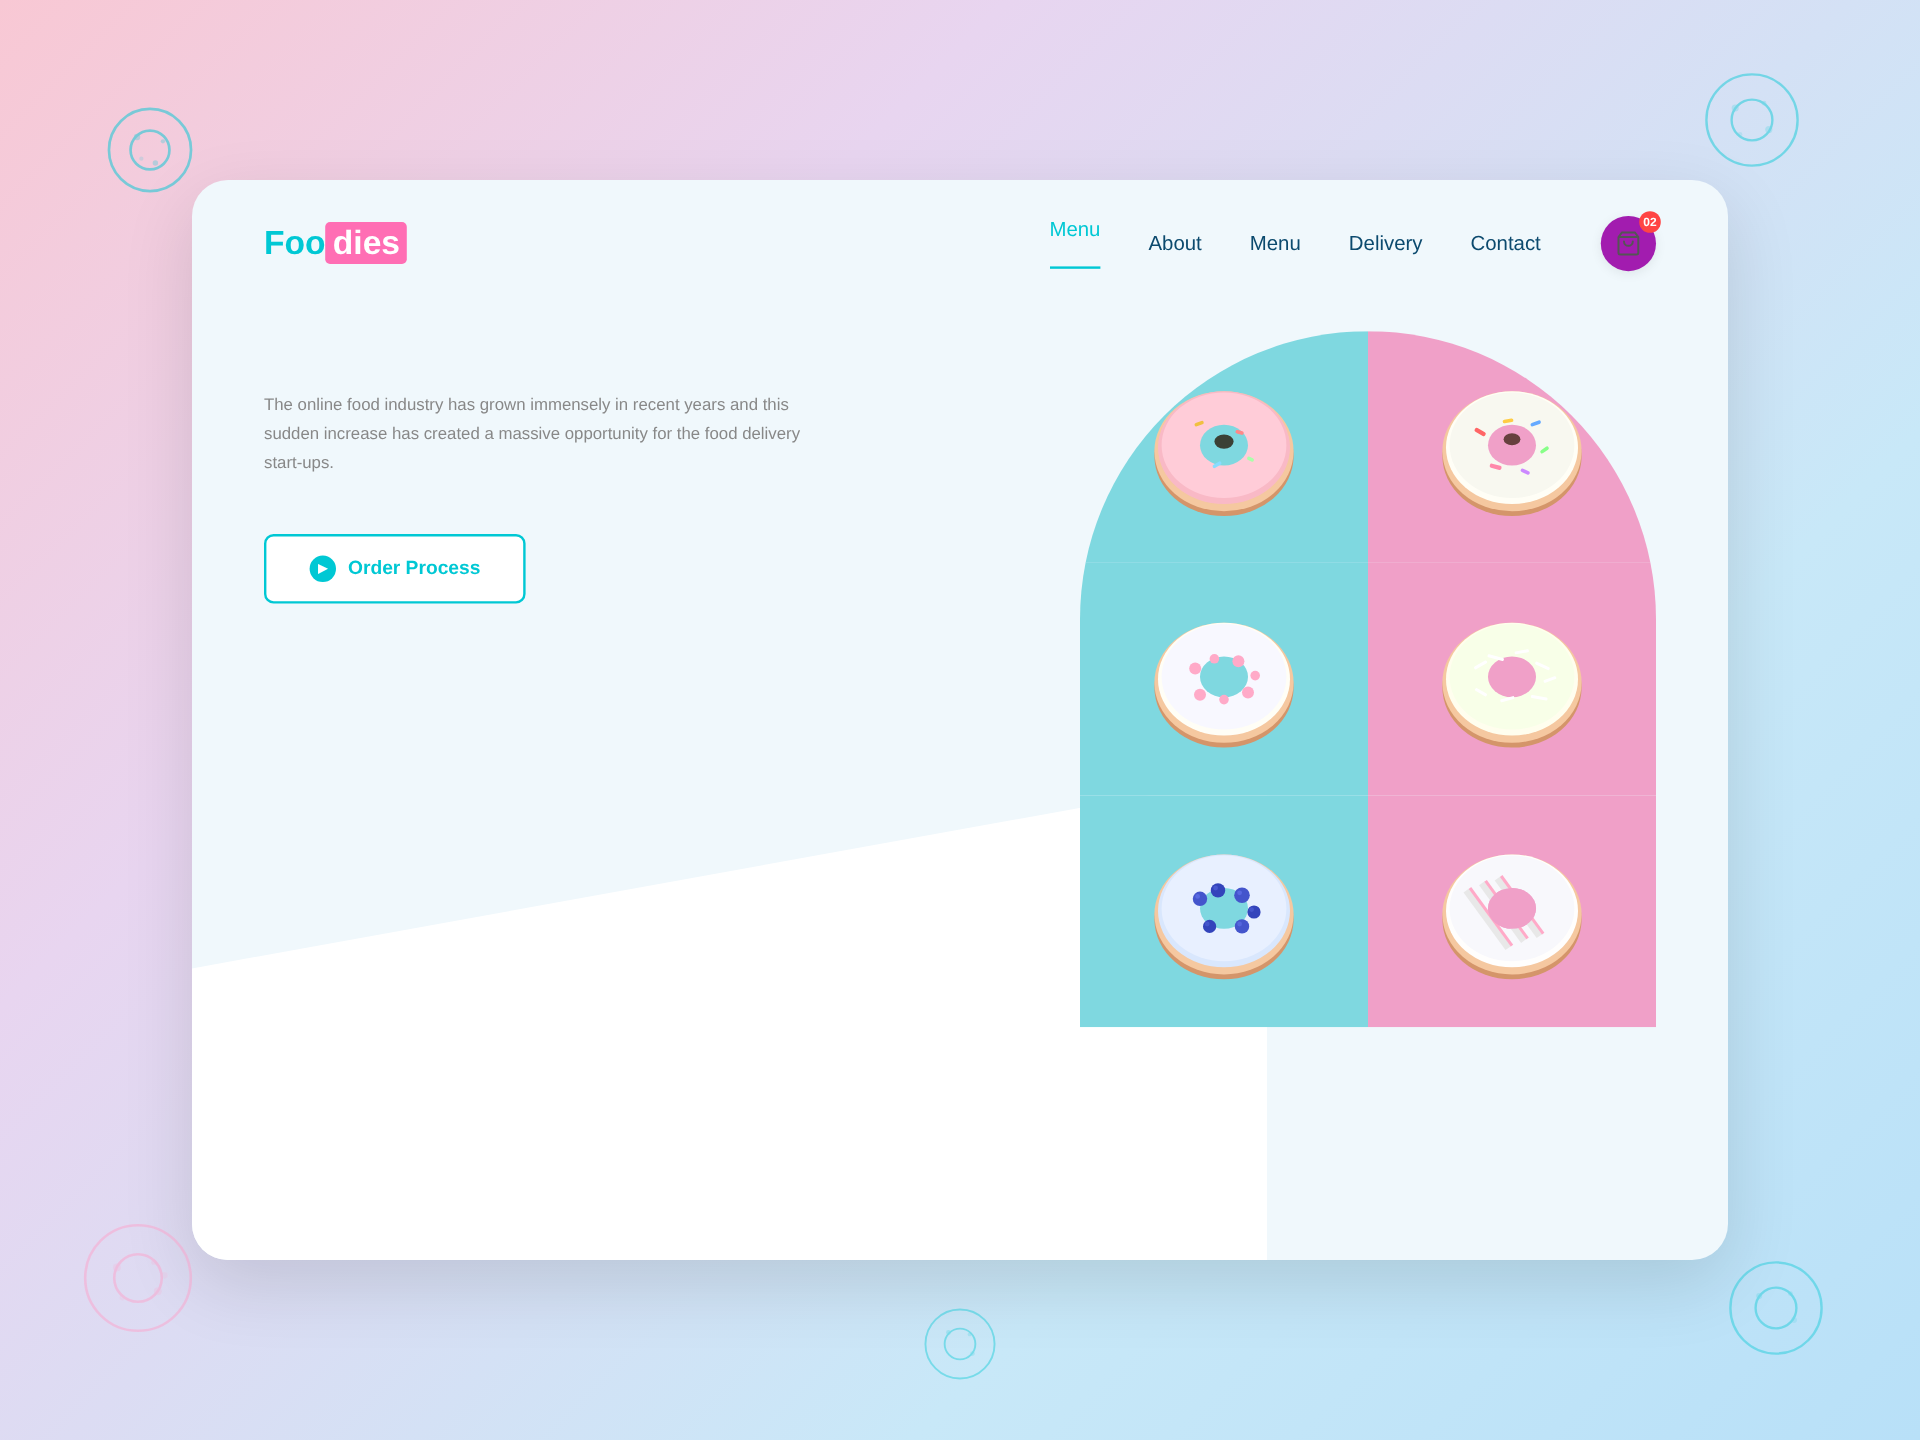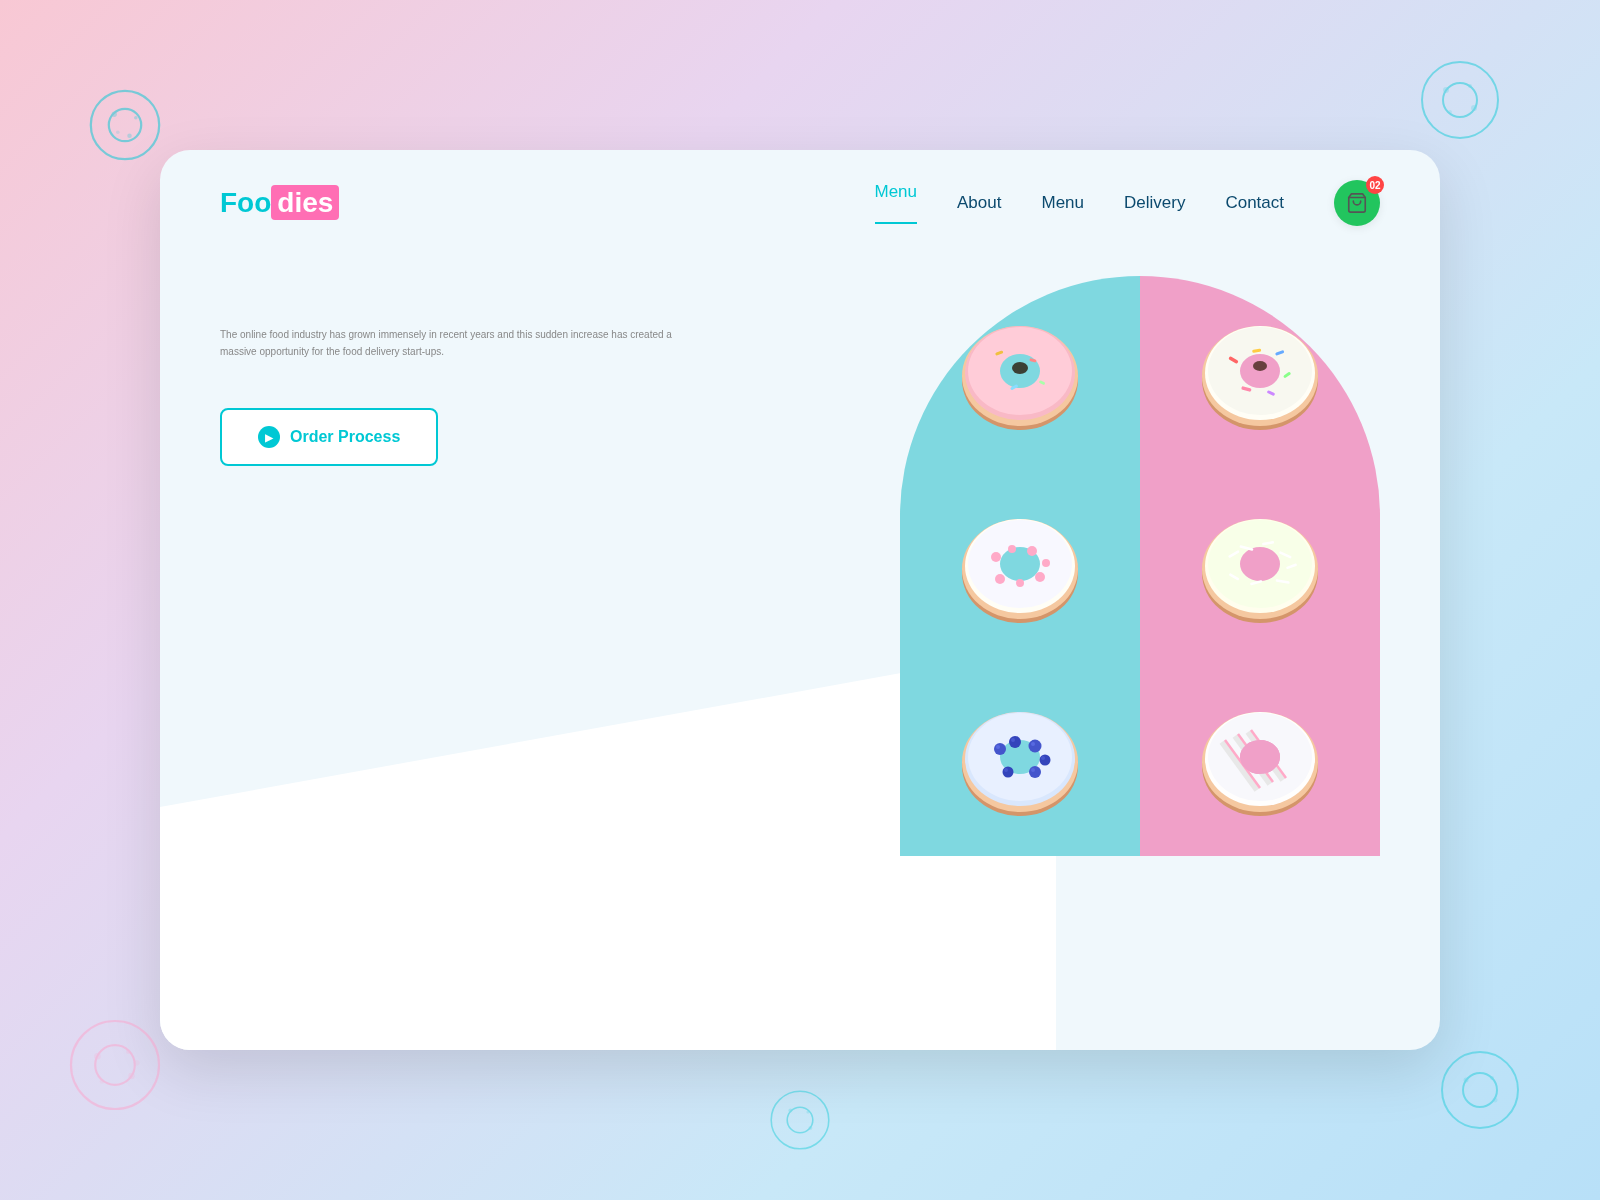--- a/index.html
+++ b/index.html
@@ -99,21 +99,21 @@
       font-size: 15px;
       color: #aaa;
       background: transparent;
       width: 100%;
     }
     .cart-btn {
       margin-left: 20px;
       position: relative;
       width: 46px;
       height: 46px;
-      background: #22c55e;
+      background: #a21caf;
       border-radius: 50%;
       display: flex;
       align-items: center;
       justify-content: center;
       box-shadow: 0 2px 10px rgba(0,0,0,0.08);
       cursor: pointer;
       border: none;
     }
     .cart-badge {
       position: absolute;
@@ -149,21 +149,21 @@
       font-size: 58px;
       font-weight: 900;
       line-height: 1.15;
       color: #1a1a2e;
       margin-bottom: 28px;
     }
     .hero-headline .highlight {
       color: #00c8d4;
     }
     .hero-desc {
-      font-size: 10px;
+      font-size: 14px;
       color: #888;
       line-height: 1.7;
       max-width: 460px;
       margin-bottom: 48px;
     }
     .hero-buttons {
       display: flex;
       gap: 20px;
       align-items: center;
     }

